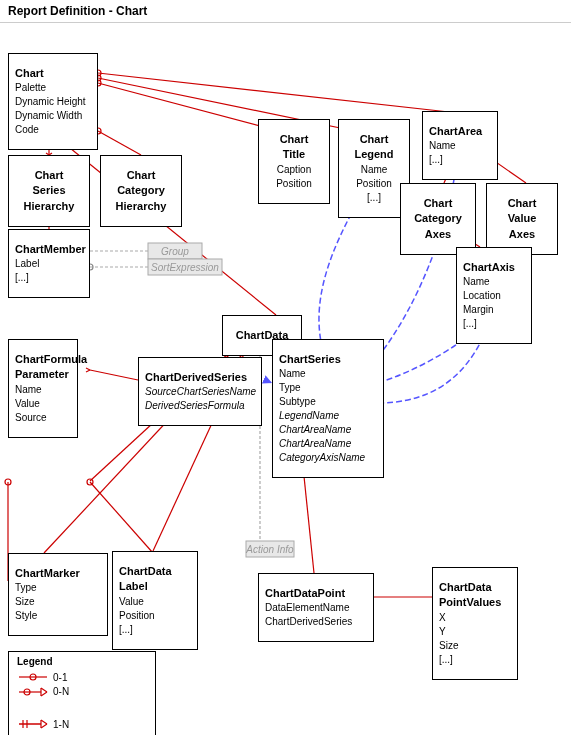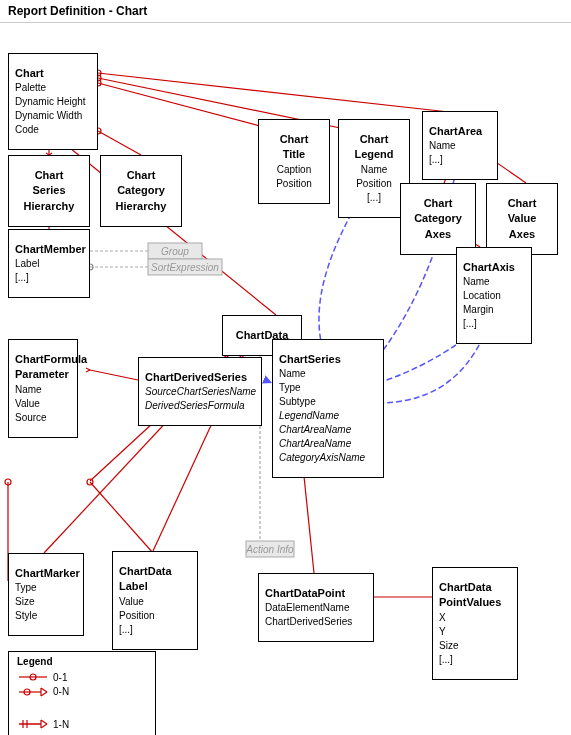--- a/index.html
+++ b/index.html
@@ -247,21 +247,21 @@
     <span>Name</span><br>
     <span>Type</span><br>
     <span>Subtype</span><br>
     <span class="italic">LegendName</span><br>
     <span class="italic">ChartAreaName</span><br>
     <span class="italic">ChartAreaName</span><br>
     <span class="italic">CategoryAxisName</span>
   </div>
 
 
-  <div class="uml-box" style="left:8px;top:530px;width:76px;min-height:56px;">
+  <div class="uml-box" style="left:8px;top:530px;width:100px;min-height:56px;">
     <span class="box-title">ChartMarker</span>
     <span>Type</span><br>
     <span>Size</span><br>
     <span>Style</span>
   </div>
 
   <div class="uml-box" style="left:112px;top:528px;width:86px;min-height:56px;">
     <span class="box-title">ChartData<br>Label</span>
     <span>Value</span><br>
     <span>Position</span><br>

